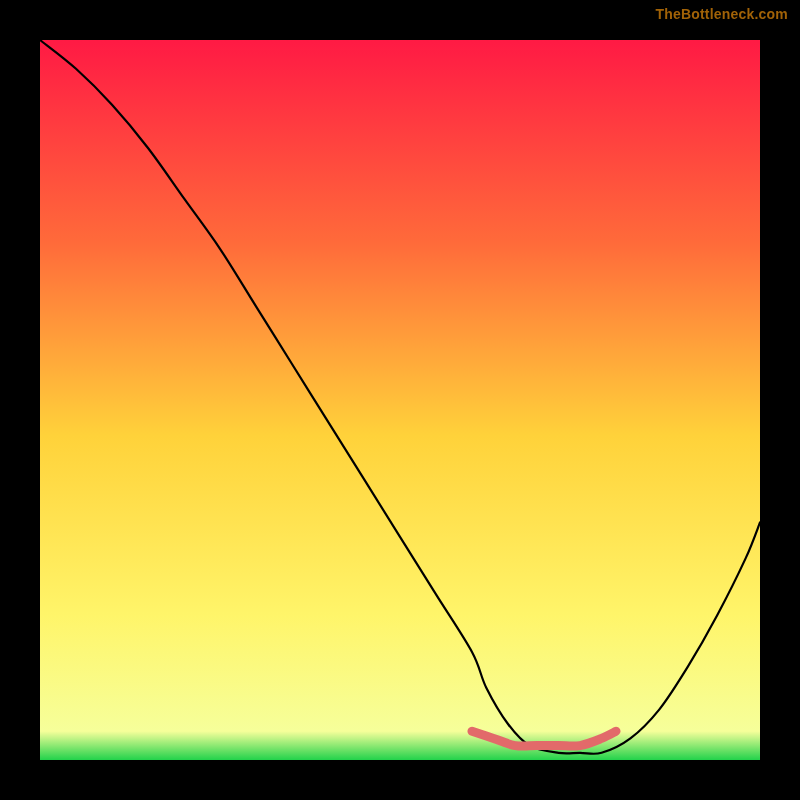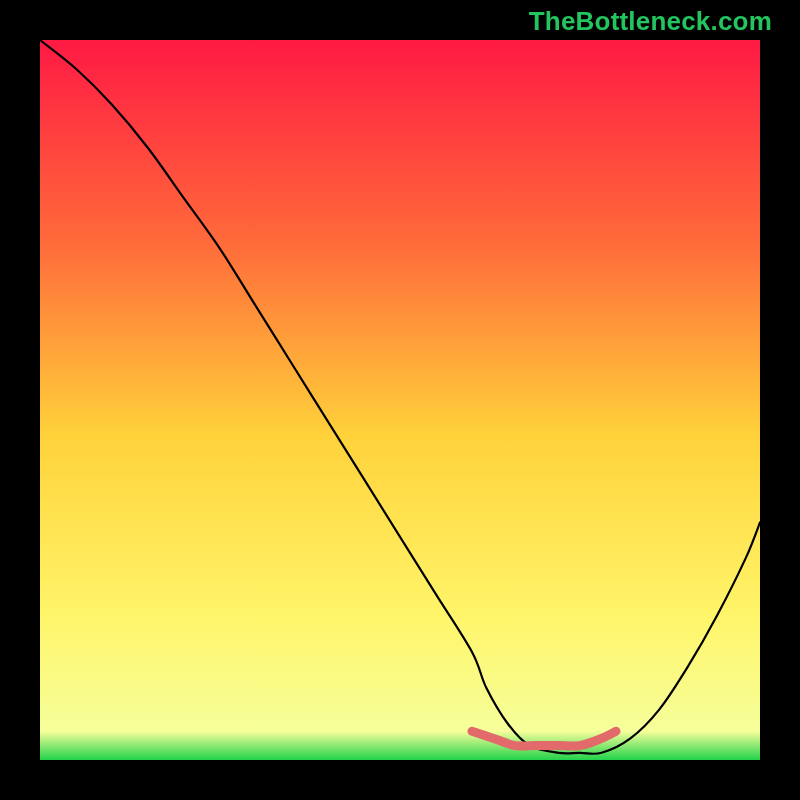--- a/index.html
+++ b/index.html
@@ -13,23 +13,23 @@
   }
   .frame {
     position: relative;
     width: 800px;
     height: 800px;
     background: #000;
   }
   .watermark {
     position: absolute;
     top: 6px;
-    right: 28px;
-    color: #22c55e;
-    font-size: 26px;
+    right: 12px;
+    color: #a16207;
+    font-size: 14px;
     font-weight: 600;
     letter-spacing: 0.2px;
     pointer-events: none;
   }
   svg {
     display: block;
   }
 </style>
 </head>
 <body>

